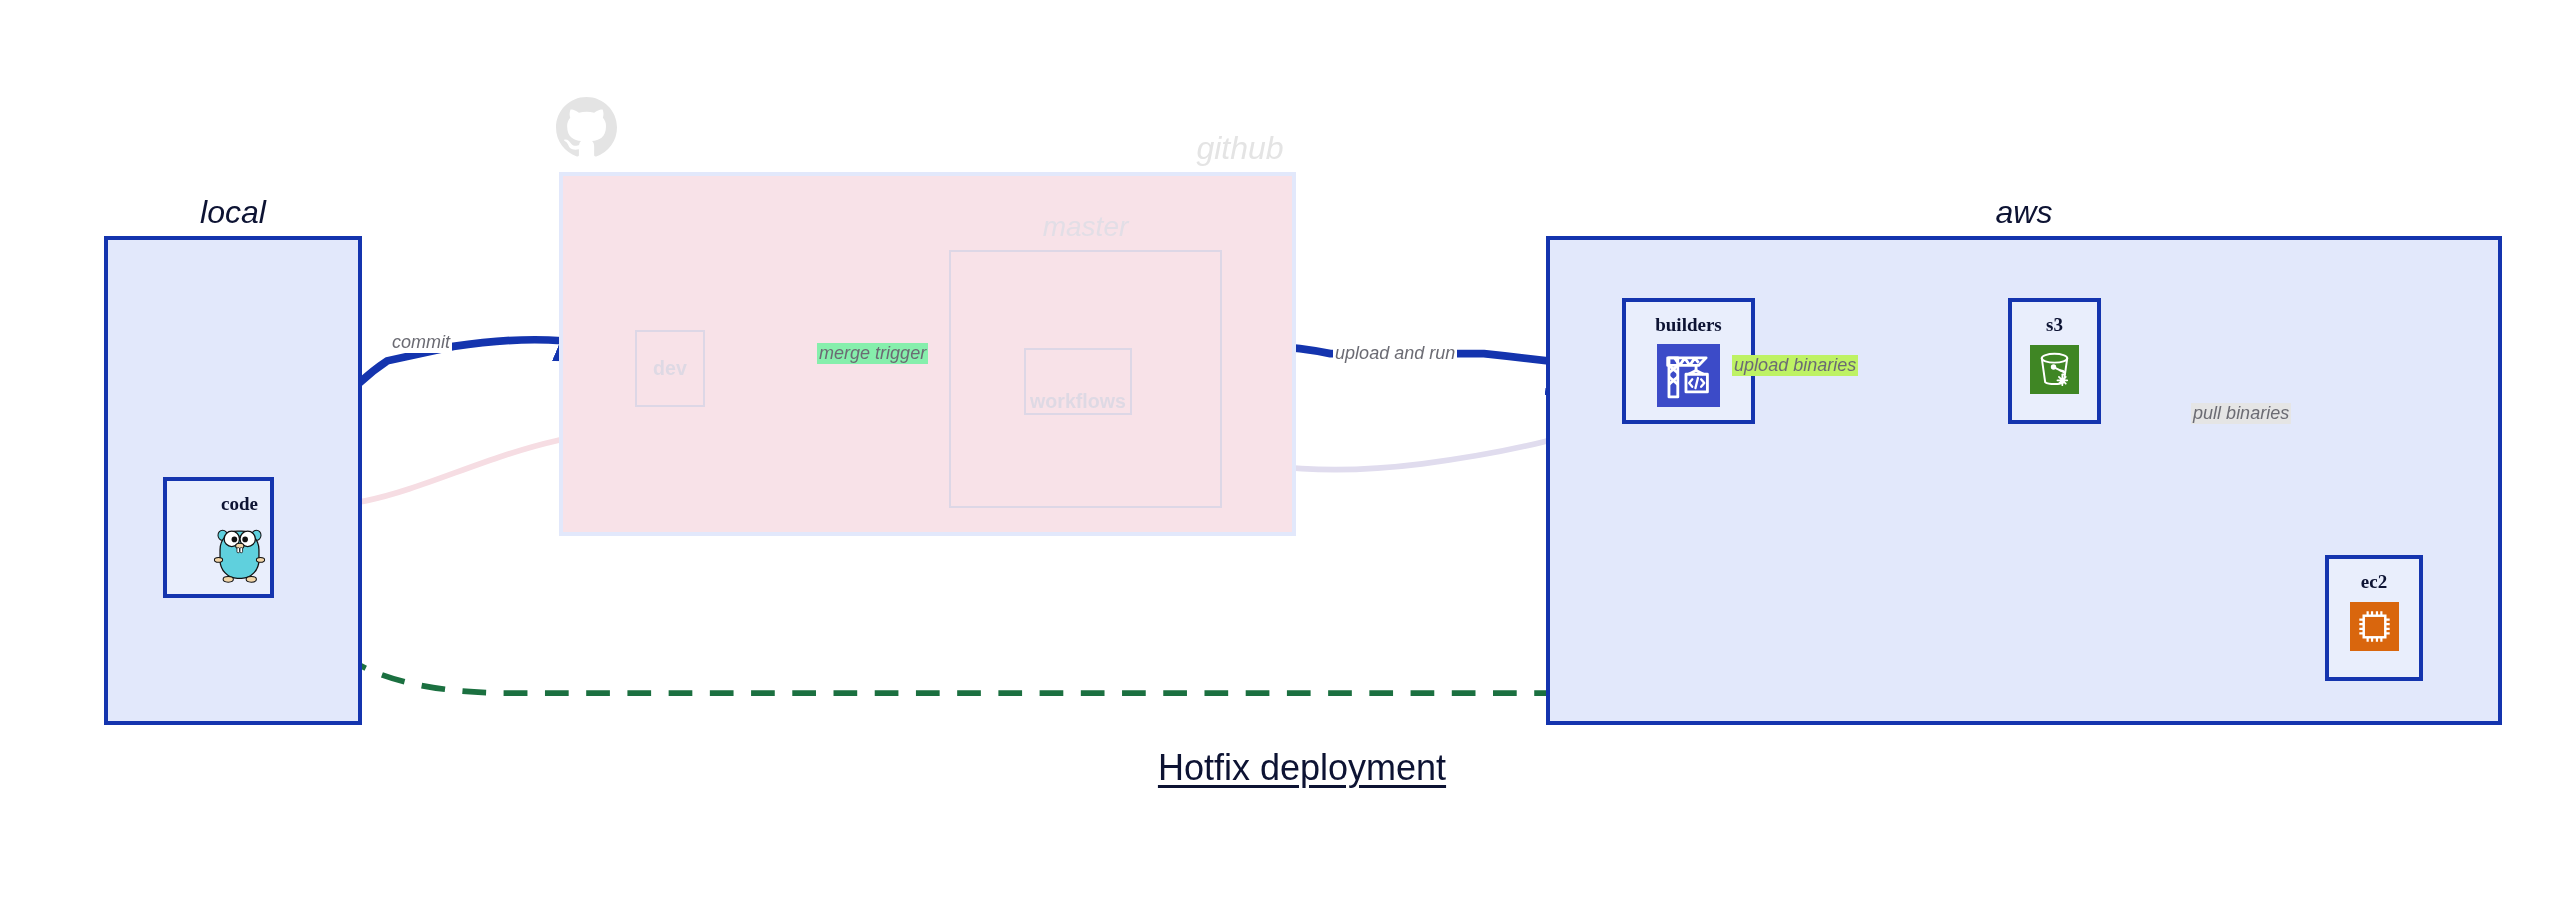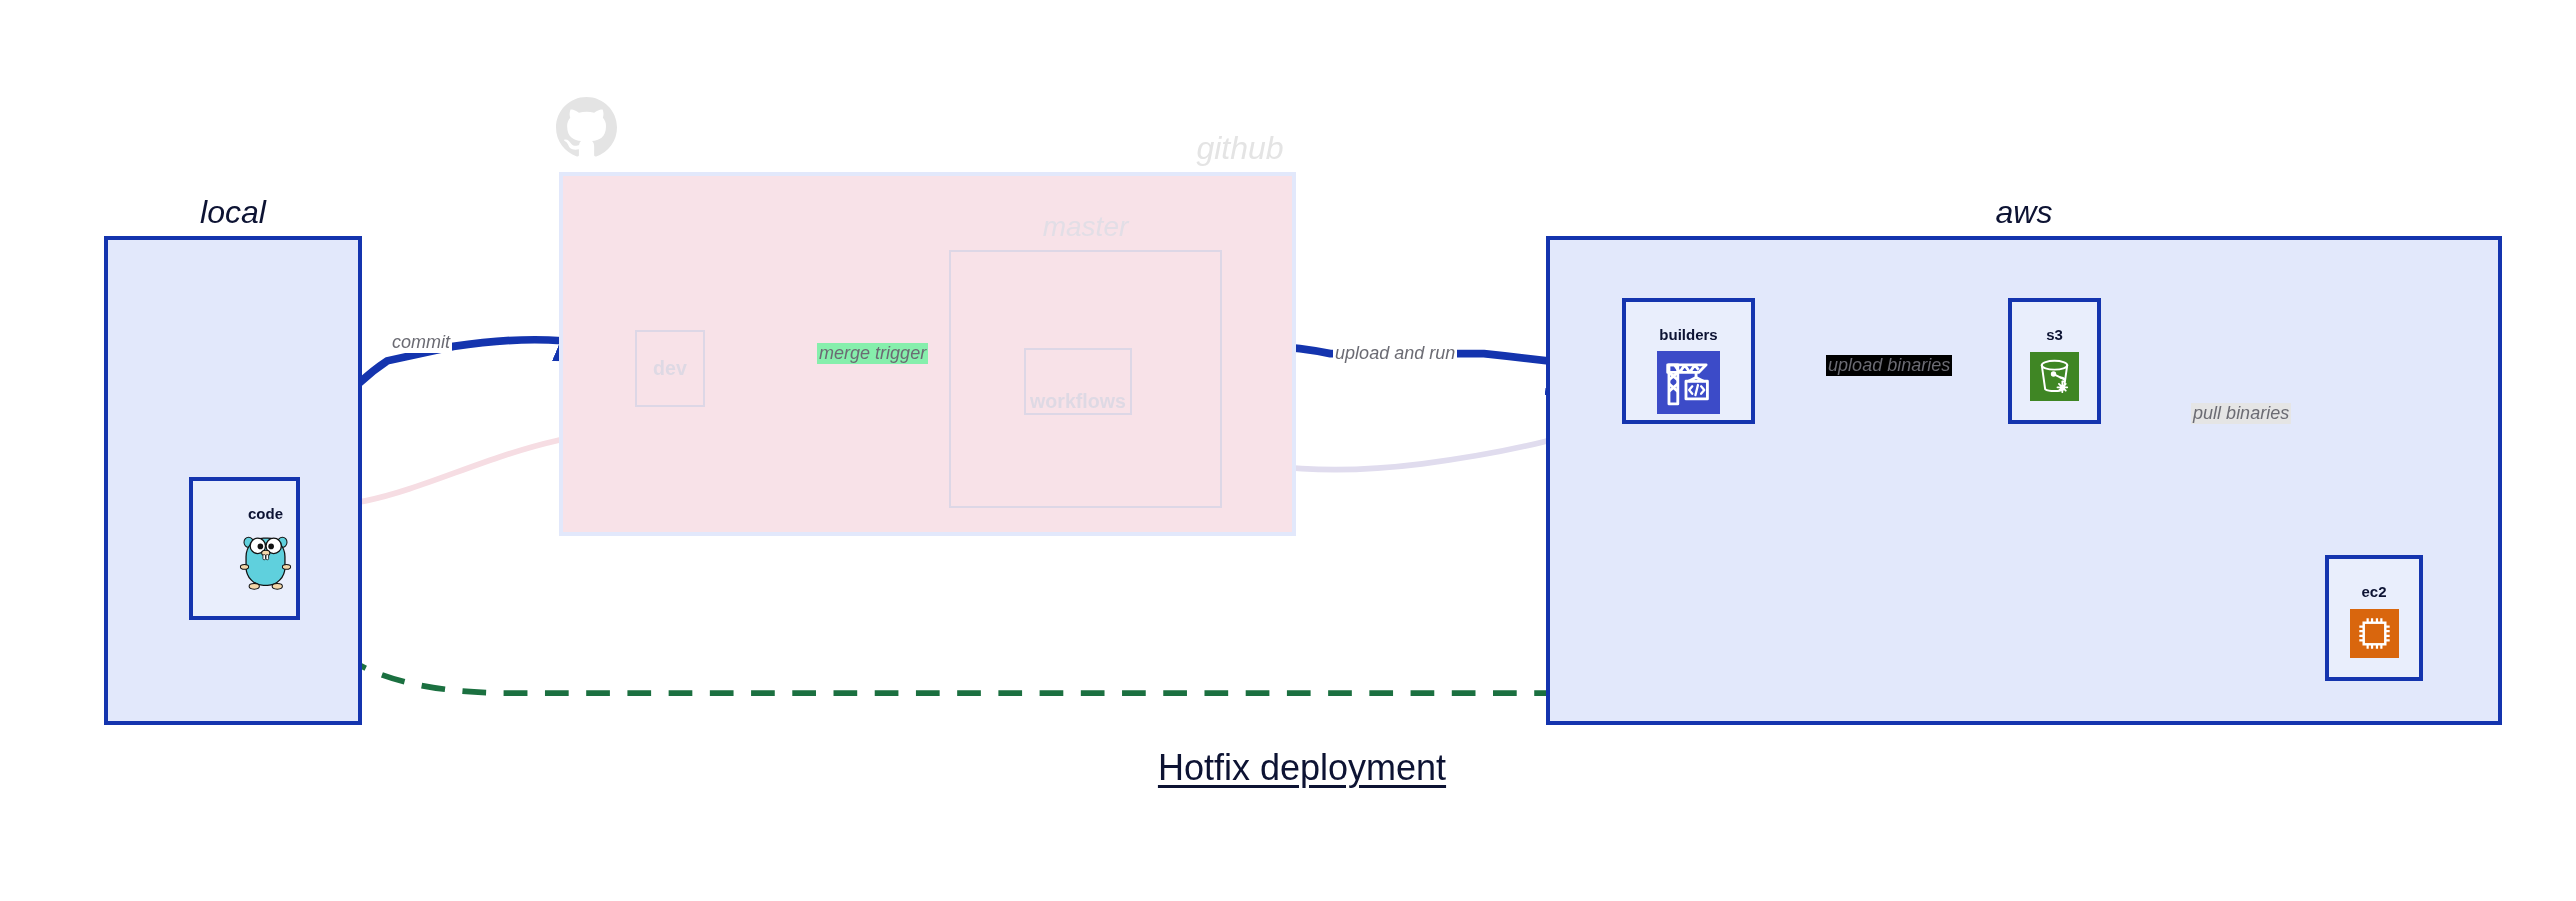--- a/index.html
+++ b/index.html
@@ -30,41 +30,41 @@
               background:transparent;border:2.1px solid #ddd7e6;}
   #master-label{left:949px;top:211px;width:273px;font-size:28px;color:#e2dee6;}
 
   
   .node{position:absolute;box-sizing:border-box;display:flex;flex-direction:column;
         align-items:center;}
   .node-title{font-weight:bold;white-space:nowrap;}
   .node-icon{display:flex;align-items:center;justify-content:center;}
 
   .node.bright{background:#e9eefc;border:4.1px solid #1434ae;}
-  .node.bright .node-title{color:#0d1333;font-size:15px;margin-top:24px;}
+  .node.bright .node-title{color:#0d1333;font-size:19px;margin-top:12px;font-family:Liberation Serif, serif;}
 
   .node.dim{background:transparent;border:2.1px solid #ddd7e6;}
   .node.dim .node-title{color:#ded9e4;font-size:19.6px;}
 
-  #node-code{left:189px;top:477px;width:111px;height:143px;padding-left:42px;}
+  #node-code{left:163px;top:477px;width:111px;height:121px;padding-left:42px;}
   #node-code .node-icon{margin-top:7.2px;}
   #node-dev{left:635px;top:330px;width:70px;height:77px;justify-content:center;}
   #node-workflows{left:1024px;top:348px;width:108px;height:67px;justify-content:flex-end;}
   #node-builders{left:1622px;top:298px;width:133px;height:126px;}
   #node-s3{left:2008px;top:298px;width:93px;height:126px;}
   #node-ec2{left:2325px;top:555px;width:98px;height:126px;}
 
   
   .edge-label{position:absolute;font-style:italic;font-size:18px;color:#6b6b73;
               white-space:nowrap;background:#ffffff;padding:0 2.1px;}
 
   #lbl-commit{left:390px;top:332px;}
   #lbl-merge{left:817px;top:343px;background:#86efac;}
   #lbl-upload-run{left:1333px;top:343px;}
-  #lbl-upload-binaries{left:1826px;top:355px;background:#000000;}
+  #lbl-upload-binaries{left:1732px;top:355px;background:#bef264;}
   #lbl-pull-binaries{left:2191px;top:403px;background:#e5e5e5;}
 
   
   #diagram-title{position:absolute;left:0;top:747px;width:2604px;text-align:center;
                  font-size:36px;color:#0d1333;text-decoration:underline;
                  text-underline-offset:5.2px;}
 </style>
 </head>
 <body>
 

